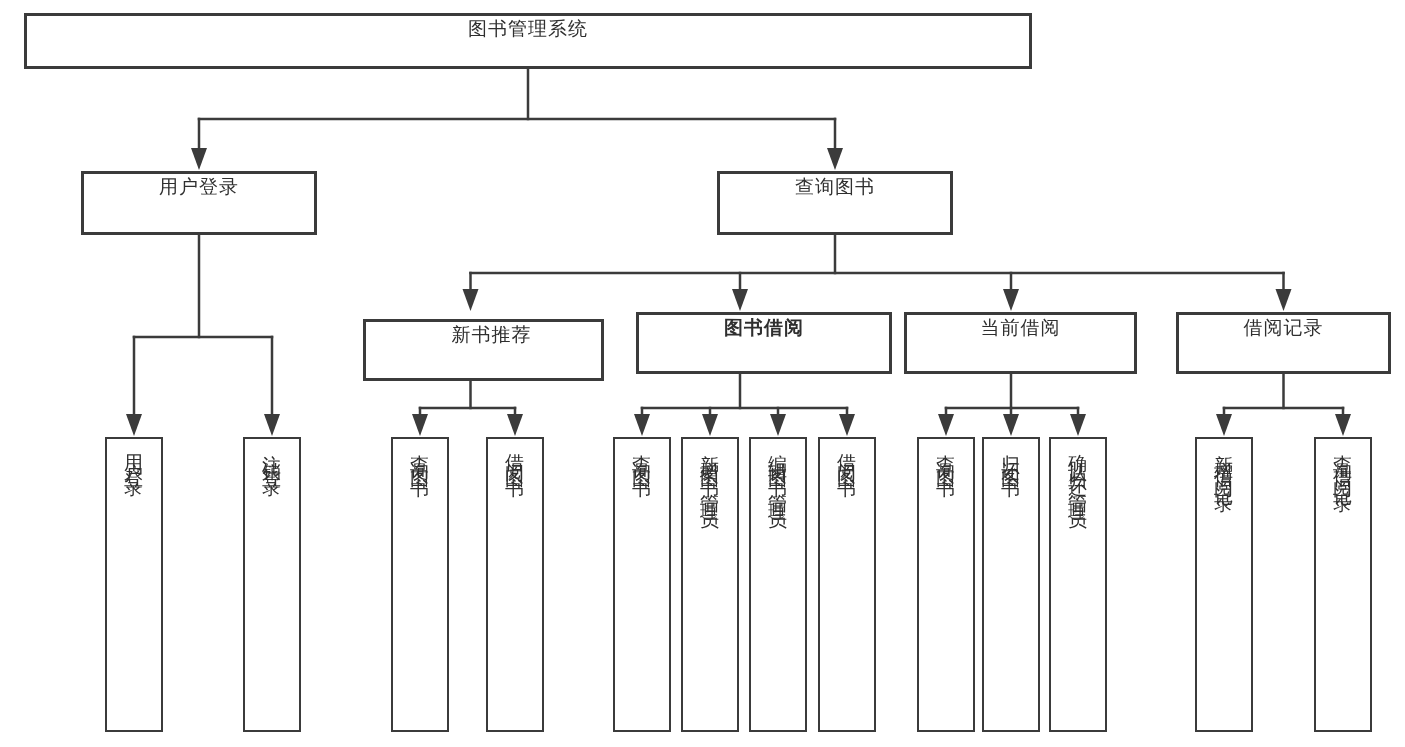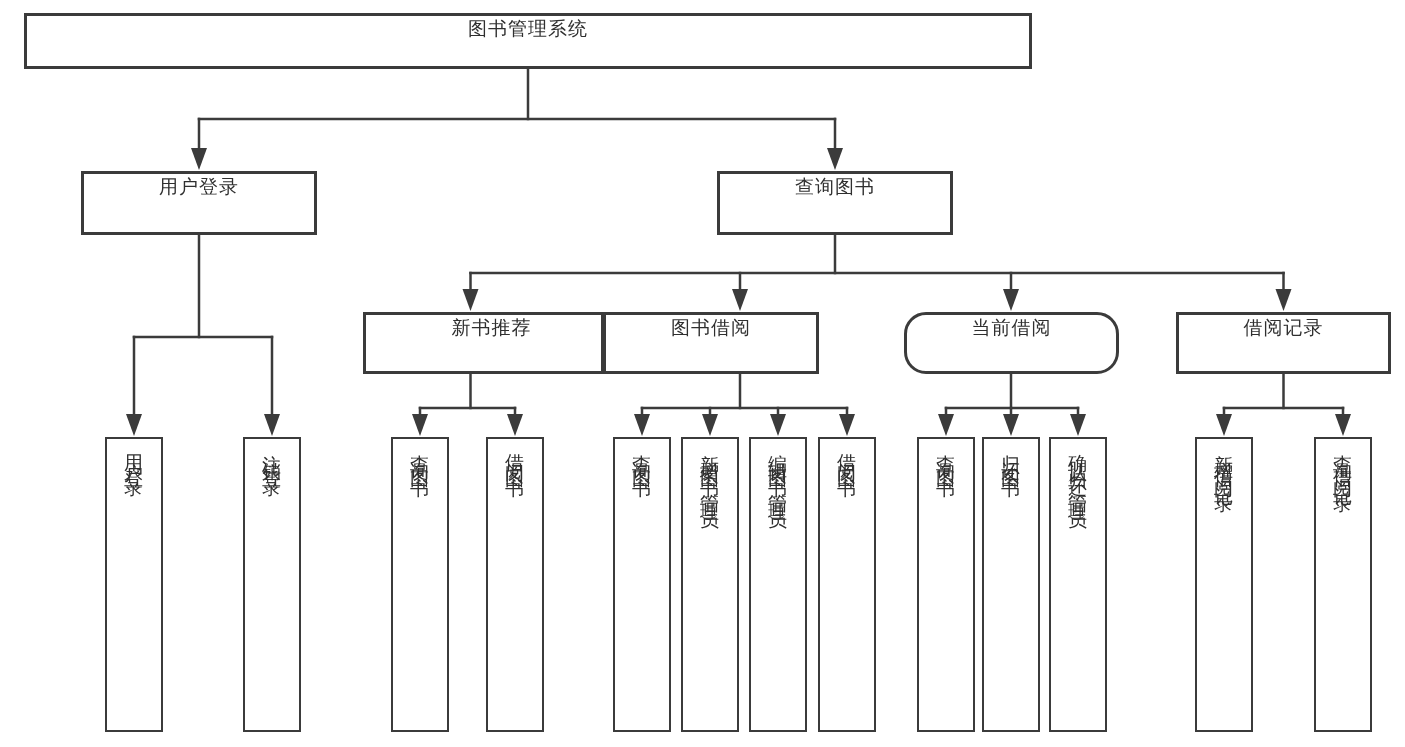--- a/index.html
+++ b/index.html
@@ -126,27 +126,27 @@
     <span>图书管理系统</span>
   </div>
 
   <div class="box h" style="left:81px; top:171px; width:236px; height:64px;">
     <span>用户登录</span>
   </div>
   <div class="box h" style="left:717px; top:171px; width:236px; height:64px;">
     <span>查询图书</span>
   </div>
 
-  <div class="box h" style="left:363px; top:312px; width:241px; height:62px;padding-left:16px;">
+  <div class="box h" style="left:363px; top:319px; width:241px; height:62px;padding-left:16px;">
     <span>新书推荐</span>
   </div>
-  <div class="box h" style="left:603px; top:312px; width:216px; height:62px;">
+  <div class="box h" style="left:636px; top:312px; width:256px; height:62px;font-weight:bold;">
     <span>图书借阅</span>
   </div>
-  <div class="box h" style="left:904px; top:312px; width:215px; height:62px;border-radius:22px;">
+  <div class="box h" style="left:904px; top:312px; width:233px; height:62px;">
     <span>当前借阅</span>
   </div>
   <div class="box h" style="left:1176px; top:312px; width:215px; height:62px;">
     <span>借阅记录</span>
   </div>
 
   <div class="box v" style="left:105px; top:437px; width:58px; height:295px;">
     <span>用户登录</span>
   </div>
   <div class="box v" style="left:243px; top:437px; width:58px; height:295px;">

